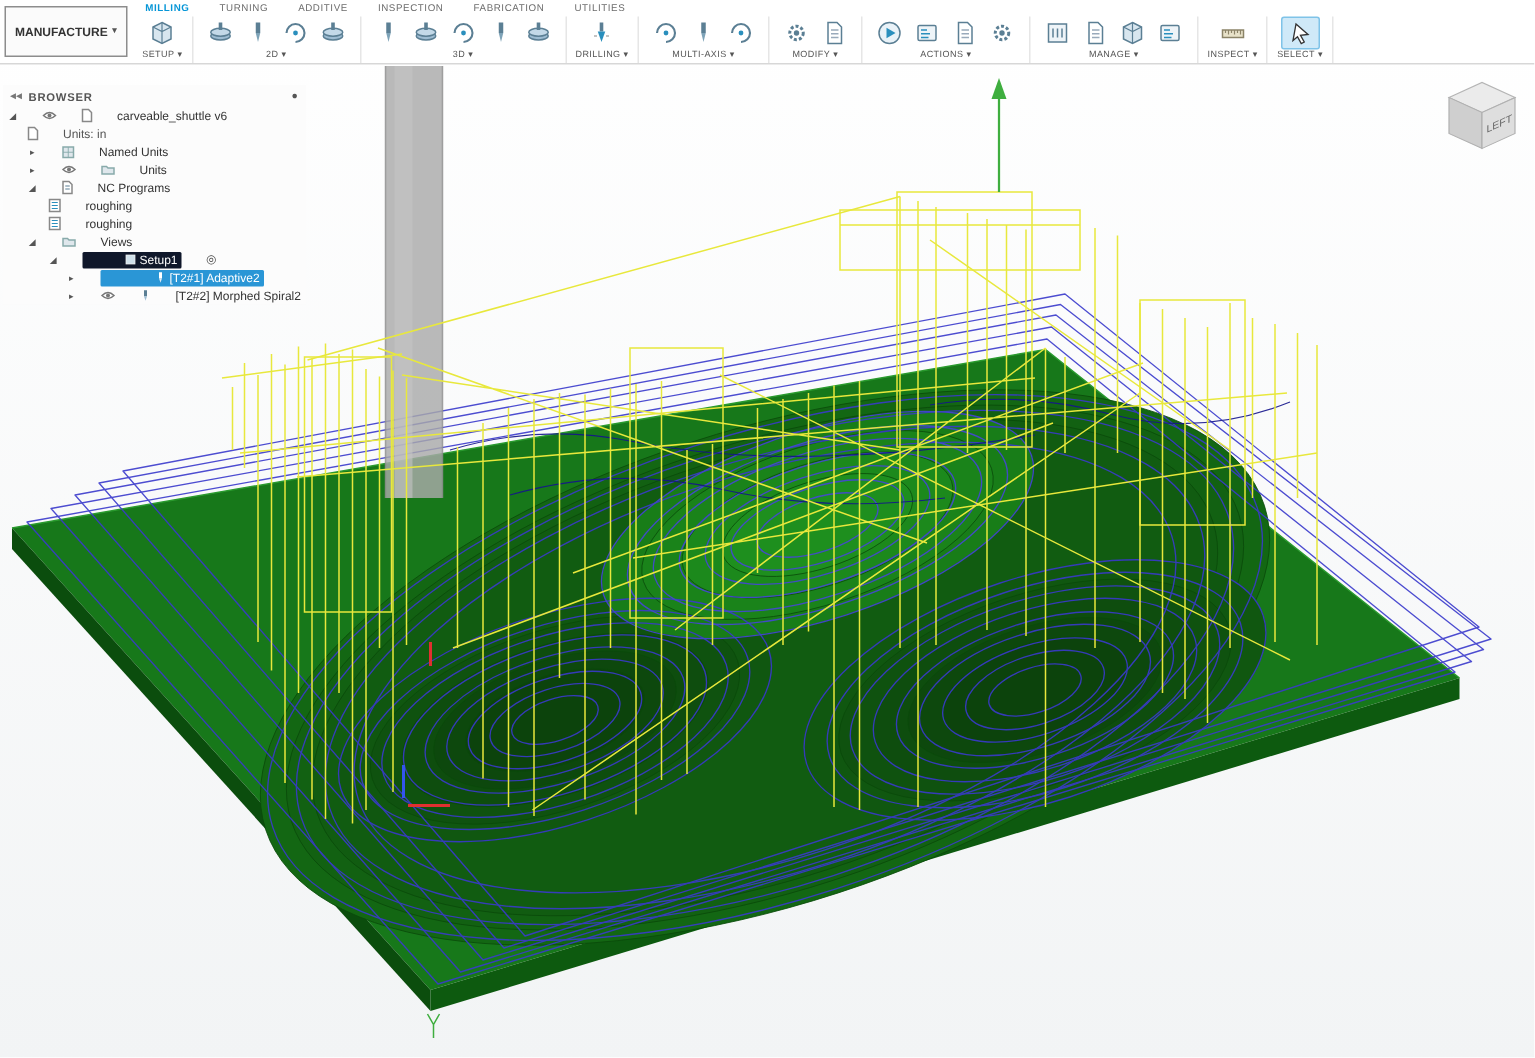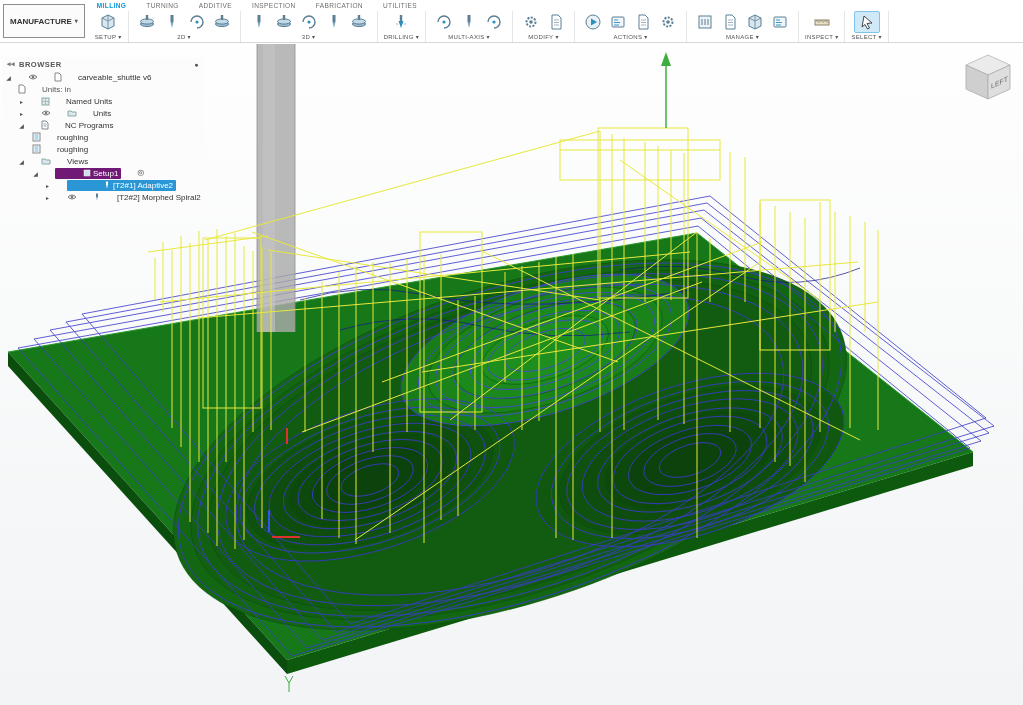--- a/index.html
+++ b/index.html
@@ -36,21 +36,21 @@
     font-size:7.5px;font-weight:bold;letter-spacing:.5px;color:#555;}
   .bheader .sp{flex:1;}
   .brow{display:flex;align-items:center;height:12px;gap:16px;font-size:8px;
     white-space:nowrap;}
   .d0{padding-left:3px}.d1{padding-left:16px}.d2{padding-left:30px}.d3{padding-left:42px}
   .arr{width:7px;font-size:6px;color:#555;text-align:center;flex:0 0 auto;}
   .lbl{color:#333;}
   .dim{color:#555;}
   .chip{display:flex;align-items:center;gap:2px;padding:0 3px;border-radius:1px;
     height:11px;}
-  .chip.dark{background:#701a75;color:#fff;padding-left:28px;}
+  .chip.dark{background:#0f172a;color:#fff;padding-left:28px;}
   .chip.sel{background:#2a96d6;color:#fff;padding-left:36px;}
   .mini{display:flex;align-items:center;flex:0 0 auto;}
   .target{font-size:8px;color:#444;line-height:1;}
   
   .viewcube{position:absolute;right:3px;top:47px;z-index:4;}
   text{user-select:none;}
 </style>
 </head>
 <body>
 <div class="root">

